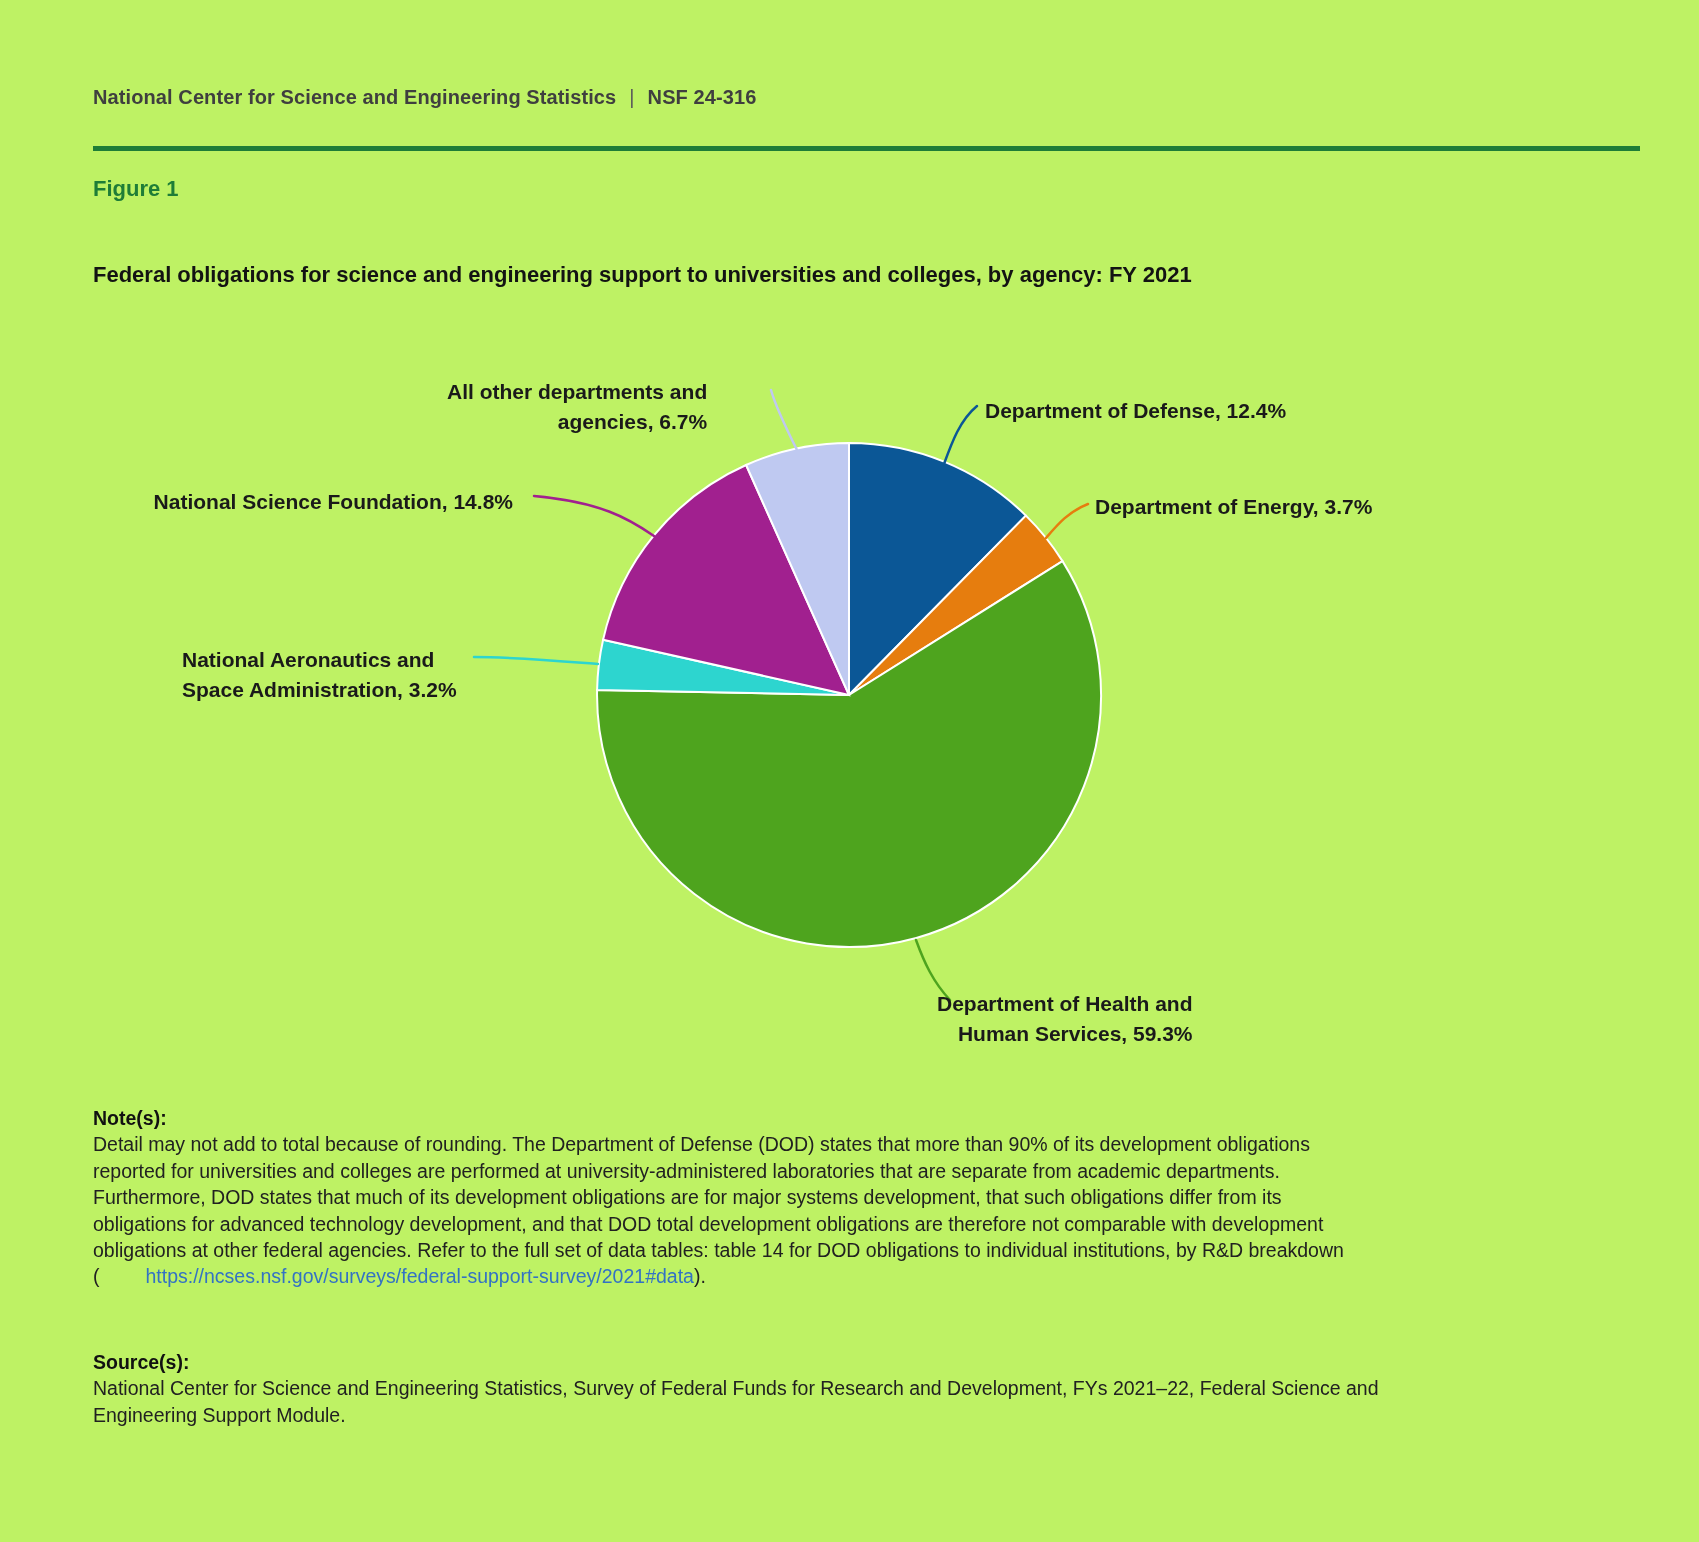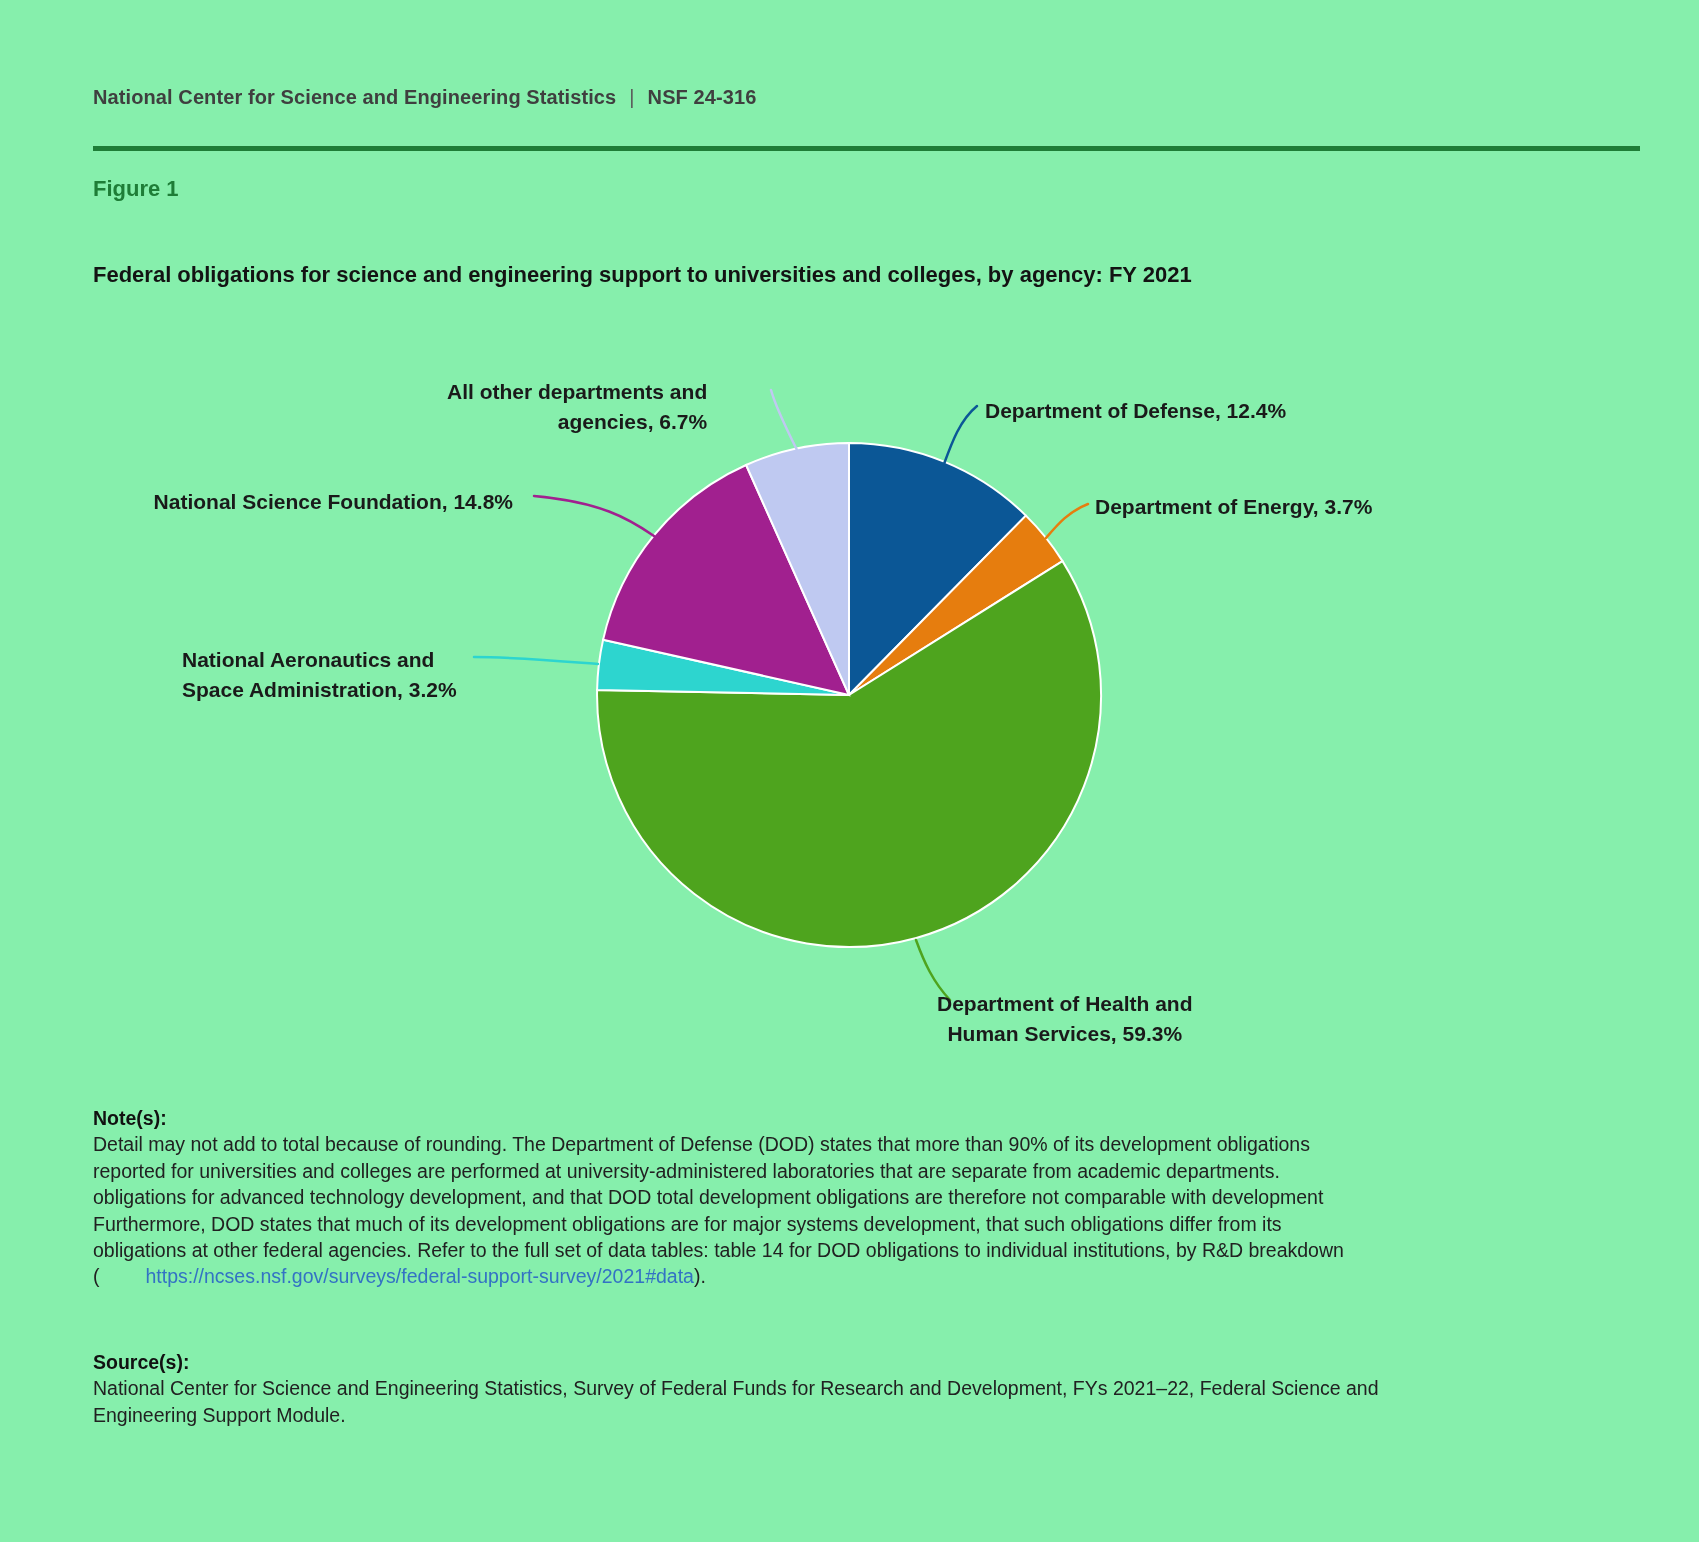--- a/index.html
+++ b/index.html
@@ -4,21 +4,21 @@
 <style>
   :root{
     --accent-green:#1E7D37;
     --link-blue:#3372C4;
   }
   html,body{margin:0;padding:0;background:#ffffff;}
   .page{
     position:relative;
     width:1699px;
     height:1542px;
-    background:#86efac;
+    background:#bef264;
     font-family:"Liberation Sans","DejaVu Sans",sans-serif;
     color:#1a1a1a;
     overflow:hidden;
   }
   .header-line{
     position:absolute;
     left:93px; top:86px;
     font-size:20px;
     font-weight:600;
     color:#3f3f3f;
@@ -109,21 +109,21 @@
       <path d="M 797 450 C 786 428 776 408 771 390" fill="none" stroke="#BFC9F1" stroke-width="2.5" stroke-linecap="round"></path>
     </svg>
 
   <div id="slice-labels">
       <div class="slice-label" style="left: 985px; top: 396px; text-align: left;">
         <div>Department of Defense, 12.4%</div>
       </div>
       <div class="slice-label" style="left: 1095px; top: 492px; text-align: right;">
         <div>Department of Energy, 3.7%</div>
       </div>
-      <div class="slice-label" style="left: 937px; top: 989px; text-align: center;">
+      <div class="slice-label" style="left: 937px; top: 989px; text-align: right;">
         <div>Department of Health and</div>
         <div>Human Services, 59.3%</div>
       </div>
       <div class="slice-label" style="left: 182px; top: 645px; text-align: left;">
         <div>National Aeronautics and</div>
         <div>Space Administration, 3.2%</div>
       </div>
       <div class="slice-label" style="left: 153px; top: 487px; width: 360px; text-align: right;">
         <div>National Science Foundation, 14.8%</div>
       </div>
@@ -131,22 +131,22 @@
         <div>All other departments and</div>
         <div>agencies, 6.7%</div>
       </div>
     </div>
 
   <div class="notes-block" style="top:1105px;">
     <div class="notes-heading">Note(s):</div>
     <div id="note-lines">
         <div class="body-line">Detail may not add to total because of rounding. The Department of Defense (DOD) states that more than 90% of its development obligations</div>
         <div class="body-line">reported for universities and colleges are performed at university-administered laboratories that are separate from academic departments.</div>
+        <div class="body-line">Furthermore, DOD states that much of its development obligations are for major systems development, that such obligations differ from its</div>
         <div class="body-line">obligations for advanced technology development, and that DOD total development obligations are therefore not comparable with development</div>
-        <div class="body-line">Furthermore, DOD states that much of its development obligations are for major systems development, that such obligations differ from its</div>
         <div class="body-line">obligations at other federal agencies. Refer to the full set of data tables: table 14 for DOD obligations to individual institutions, by R&amp;D breakdown</div>
         <div class="body-line"><span>(</span><a class="link" href="#">https://ncses.nsf.gov/surveys/federal-support-survey/2021#data</a><span>).</span></div>
       </div>
   </div>
 
   <div class="notes-block" style="top:1349px;">
     <div class="notes-heading">Source(s):</div>
     <div id="source-lines">
         <div class="body-line">National Center for Science and Engineering Statistics, Survey of Federal Funds for Research and Development, FYs 2021–22, Federal Science and</div>
         <div class="body-line">Engineering Support Module.</div>

